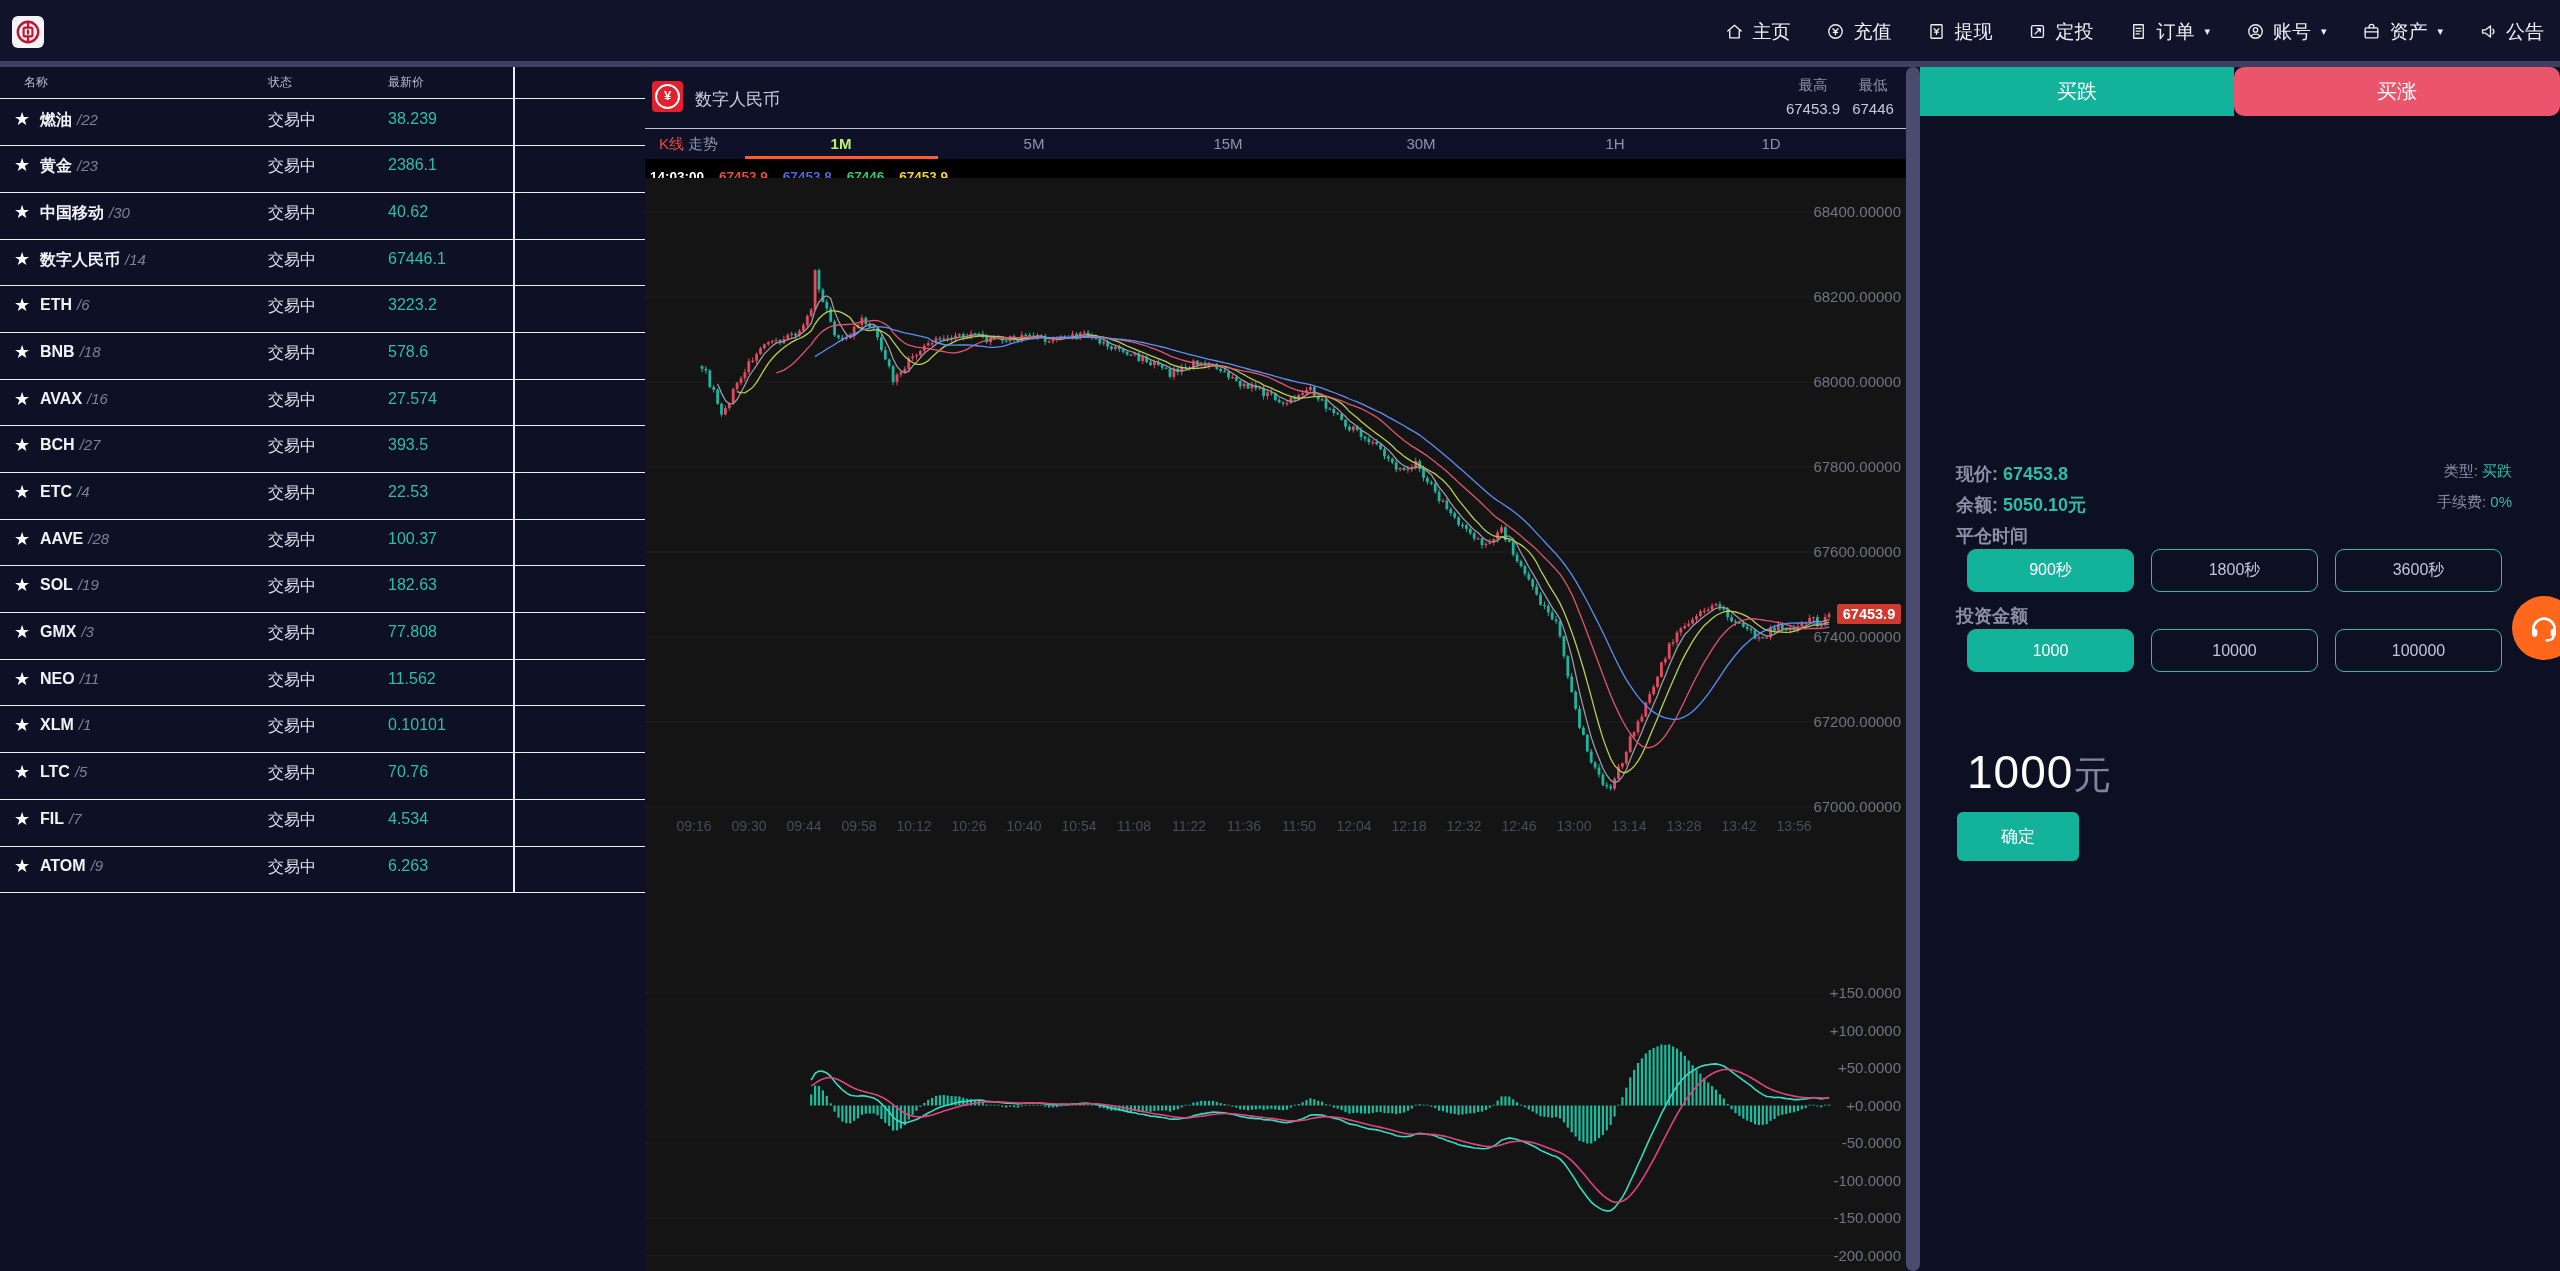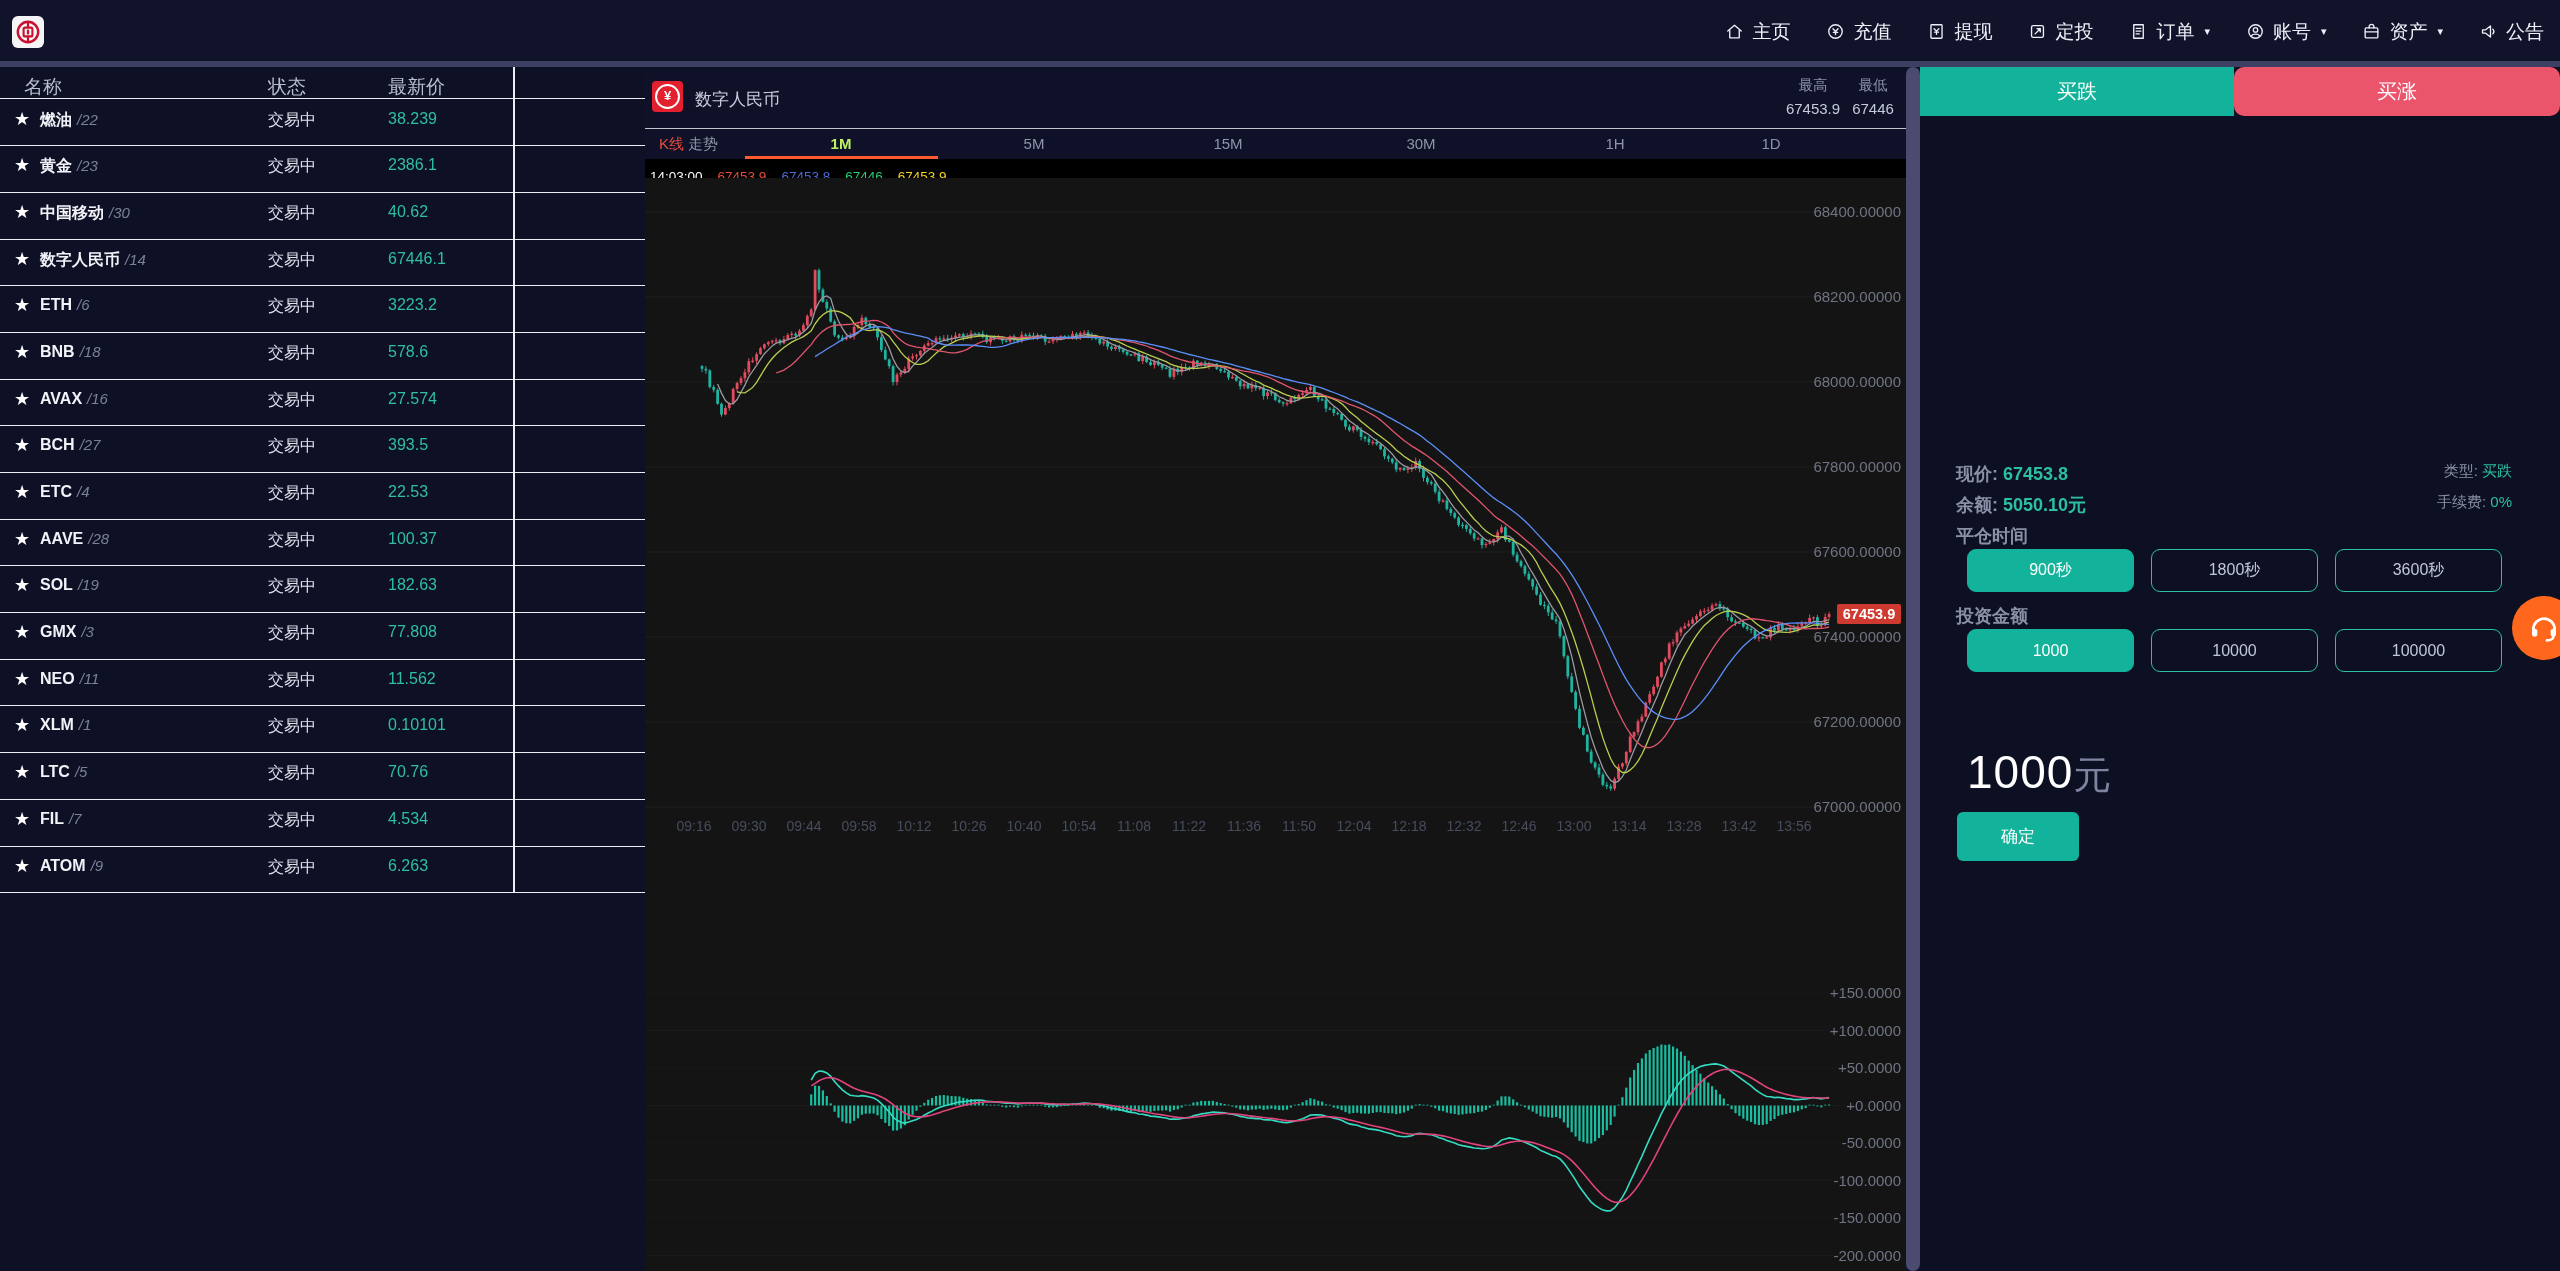--- a/index.html
+++ b/index.html
@@ -8,21 +8,21 @@
   
   .nav{position:absolute;top:0;left:0;right:0;height:63px;background:#11132b;display:flex;align-items:center;padding:0 12px;box-sizing:border-box;}
   .logo{width:32px;height:32px;background:#f5f5f7;border-radius:6px;display:flex;align-items:center;justify-content:center;}
   .nav-items{margin-left:auto;display:flex;align-items:center;gap:36px;padding-right:4px;}
   .nav-item{display:flex;align-items:center;gap:8px;font-size:19px;color:#eef0f8;cursor:pointer;white-space:nowrap;}
   .nav-item svg{display:block;}
   .caret{font-size:11px;margin-left:2px;color:#eef0f8;}
   .divider{position:absolute;top:61px;left:0;right:0;height:6px;background:#3d3f63;}
   
   .sidebar{position:absolute;top:67px;left:0;width:645px;bottom:0;background:#0e1026;}
-  .sb-header{position:absolute;top:0;left:0;right:0;height:31px;border-bottom:1.5px solid #eceef4;color:#b9bfce;font-size:19px;}
+  .sb-header{position:absolute;top:0;left:0;right:0;height:31px;border-bottom:1.5px solid #eceef4;color:#b9bfce;font-size:12px;}
   .sb-header span{position:absolute;top:7px;}
   .sb-rows{position:absolute;top:32.5px;left:0;right:0;}
   .mrow{position:relative;height:45.7px;border-bottom:1px solid #eceef4;cursor:pointer;}
   .mrow .star{position:absolute;left:14px;top:8px;font-size:18px;color:#ffffff;}
   .mrow .nm{position:absolute;left:40px;top:10px;font-size:16px;font-weight:700;color:#f2f3f8;}
   .mrow .sfx{font-weight:400;font-style:italic;color:#7c8296;font-size:15px;margin-left:5px;}
   .mrow .st{position:absolute;left:268px;top:10px;font-size:16px;color:#dfe2ec;}
   .mrow .pr{position:absolute;left:388px;top:10px;font-size:16px;color:#2fbfa4;}
   .vline{position:absolute;left:513px;top:0;width:1.5px;height:826px;background:#eceef4;}
   
@@ -33,21 +33,21 @@
   .ch-title{position:absolute;left:50px;top:21px;font-size:17px;color:#c9cddb;}
   .hl{position:absolute;top:9px;font-size:14.5px;color:#8b90a6;text-align:center;}
   .hl .v{display:block;margin-top:5px;color:#c6cadb;font-size:15px;}
   .hl-high{left:1138px;width:60px;}
   .hl-low{left:1202px;width:52px;}
   .ch-tabs{position:absolute;top:62px;left:0;width:1261px;height:30px;}
   .tab{position:absolute;top:6px;font-size:15px;color:#8f94a8;cursor:pointer;}
   .tab.red{color:#e74c3c;}
   .tab.active{color:#bef264;font-weight:700;}
   .tab-underline{position:absolute;top:27px;left:100px;width:193px;height:3px;background:#ff5b2e;}
-  .ch-info{position:absolute;top:92px;left:0;width:1261px;height:35px;background:#000;display:flex;gap:15px;align-items:center;padding-left:5px;box-sizing:border-box;font-size:13.5px;font-weight:400;}
+  .ch-info{position:absolute;top:92px;left:0;width:1261px;height:35px;background:#000;display:flex;gap:15px;align-items:center;padding-left:5px;box-sizing:border-box;font-size:13.5px;font-weight:700;}
   .ci-t{color:#ffffff;}.ci-o{color:#e74c3c;}.ci-h{color:#4f6bd8;}.ci-l{color:#2ecc71;}.ci-c{color:#f5d327;}
   #plot{position:absolute;top:111px;left:0;background:#141414;}
   svg text{font-family:"Liberation Sans","DejaVu Sans",sans-serif;}
   .scrollbar{position:absolute;right:0;top:0;width:14px;height:1204px;background:#4b4b70;border-radius:7px;}
   
   .right-panel{position:absolute;left:1920px;top:67px;width:640px;bottom:0;background:#0d0f23;}
   .buy-row{display:flex;height:49px;}
   .buy-btn{display:flex;align-items:center;justify-content:center;color:#fff;font-size:20px;cursor:pointer;}
   .buy-down{flex:0 0 314px;background:#12b39a;}
   .buy-up{flex:1;background:#ea556c;border-radius:10px;}

